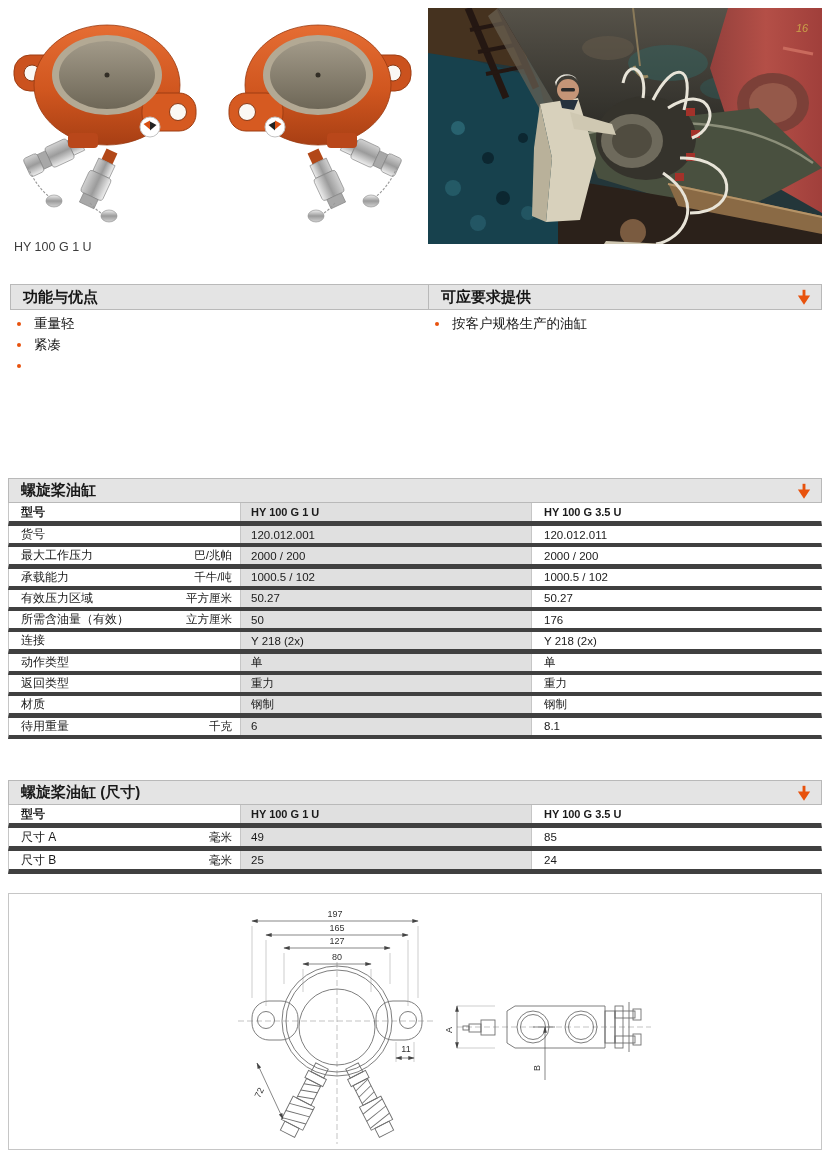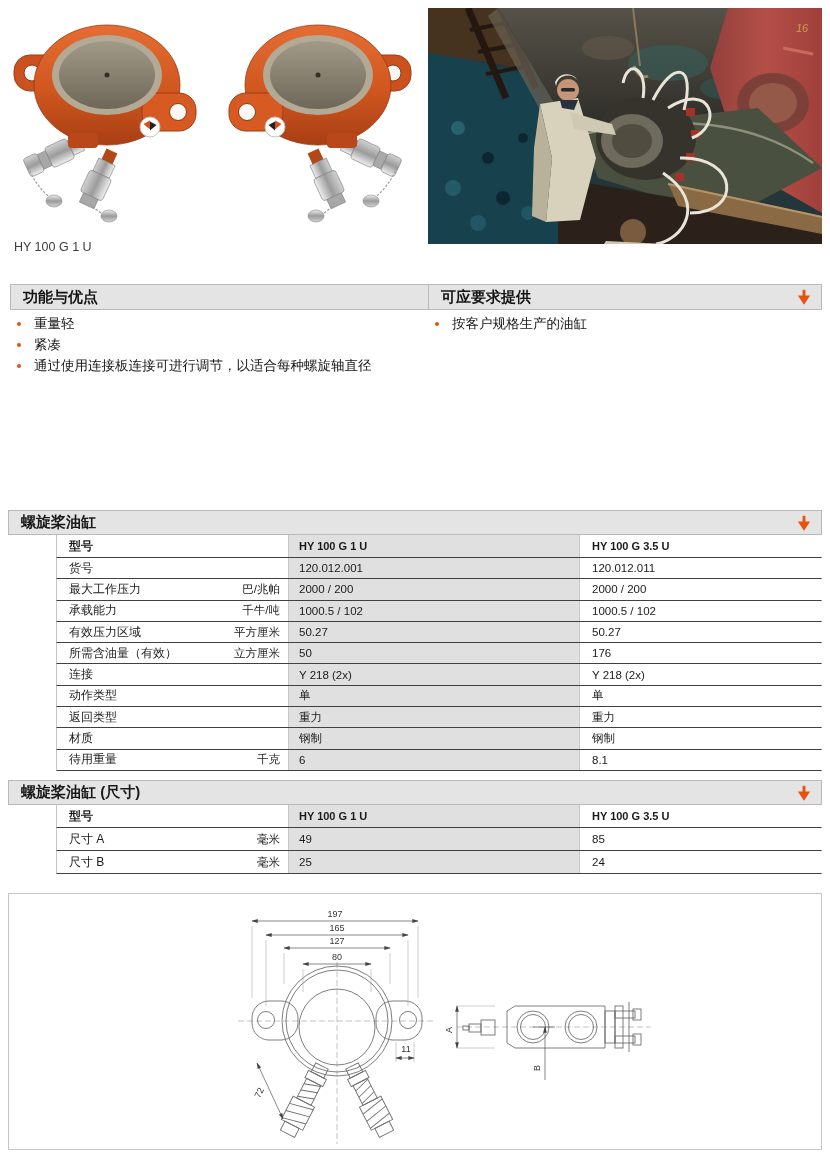--- a/index.html
+++ b/index.html
@@ -25,21 +25,21 @@
 
   
   .tbl{box-sizing:border-box;}
   .tbl-title{
     background:#e4e4e4;border:1px solid #b9b9b9;height:25px;box-sizing:border-box;
     display:flex;align-items:center;justify-content:space-between;
     padding:0 7px 0 12px;font-size:15px;font-weight:bold;
   }
   .tbl-head,.tbl-row{
     display:grid;grid-template-columns:232px 291px 291px;box-sizing:border-box;
-    border-left:1px solid #c6c6c6;border-right:1px solid #c6c6c6;border-bottom:1px solid #404040;margin-left:48px;
+    border-left:1px solid #c6c6c6;border-right:1px solid #c6c6c6;border-bottom:5px solid #404040;
   }
   .tbl-head{height:23px;font-size:11px;font-weight:bold;}
   .tbl-row{height:21.3px;font-size:11.5px;}
   .cell{display:flex;align-items:center;box-sizing:border-box;}
   .c-label{justify-content:space-between;padding:0 8px 0 12px;background:#fff;border-right:1px solid #c6c6c6;font-size:12px;}
   .c-unit{font-size:11.5px;color:#1a1a1a;}
   .c-v1{background:#e0e0e0;padding-left:10px;border-right:1px solid #c6c6c6;}
   .c-v2{background:#ffffff;padding-left:12px;}
   .tbl-head .c-label{font-size:12px;}
 
@@ -213,41 +213,40 @@
   <div class="bullet-row">
       <span class="bullet-dot"></span>
       <span>重量轻</span>
     </div>
   <div class="bullet-row">
       <span class="bullet-dot"></span>
       <span>紧凑</span>
     </div>
   <div class="bullet-row">
       <span class="bullet-dot"></span>
-      <span>通过使用连接板连接可进行调节，以适合每种螺旋轴直径</span>
     </div>
 </div>
 
 <div class="abs hdr-box" style="left:428px;top:284px;width:394px;">
   <span>可应要求提供</span>
   <span class="arrow-btn">
     <svg width="18" height="18" viewBox="0 0 20 20">
         <path d="M10 2 V10.5" stroke="#e8520d" stroke-width="3.2" fill="none"></path>
         <polygon points="3.2,8.2 16.8,8.2 10,18.5" fill="#e8520d"></polygon>
       </svg>
   </span>
 </div>
 <div class="abs bullets" style="left:428px;top:316px;width:394px;">
   <div class="bullet-row">
       <span class="bullet-dot"></span>
       <span>按客户规格生产的油缸</span>
     </div>
 </div>
 
-<div class="abs tbl" style="left:8px;top:510px;width:814px;">
+<div class="abs tbl" style="left:8px;top:478px;width:814px;">
   <div class="tbl-title">
     <span>螺旋桨油缸</span>
     <span class="arrow-btn">
       <svg width="18" height="18" viewBox="0 0 20 20">
           <path d="M10 2 V10.5" stroke="#e8520d" stroke-width="3.2" fill="none"></path>
           <polygon points="3.2,8.2 16.8,8.2 10,18.5" fill="#e8520d"></polygon>
         </svg>
     </span>
   </div>
   <div class="tbl-head">

